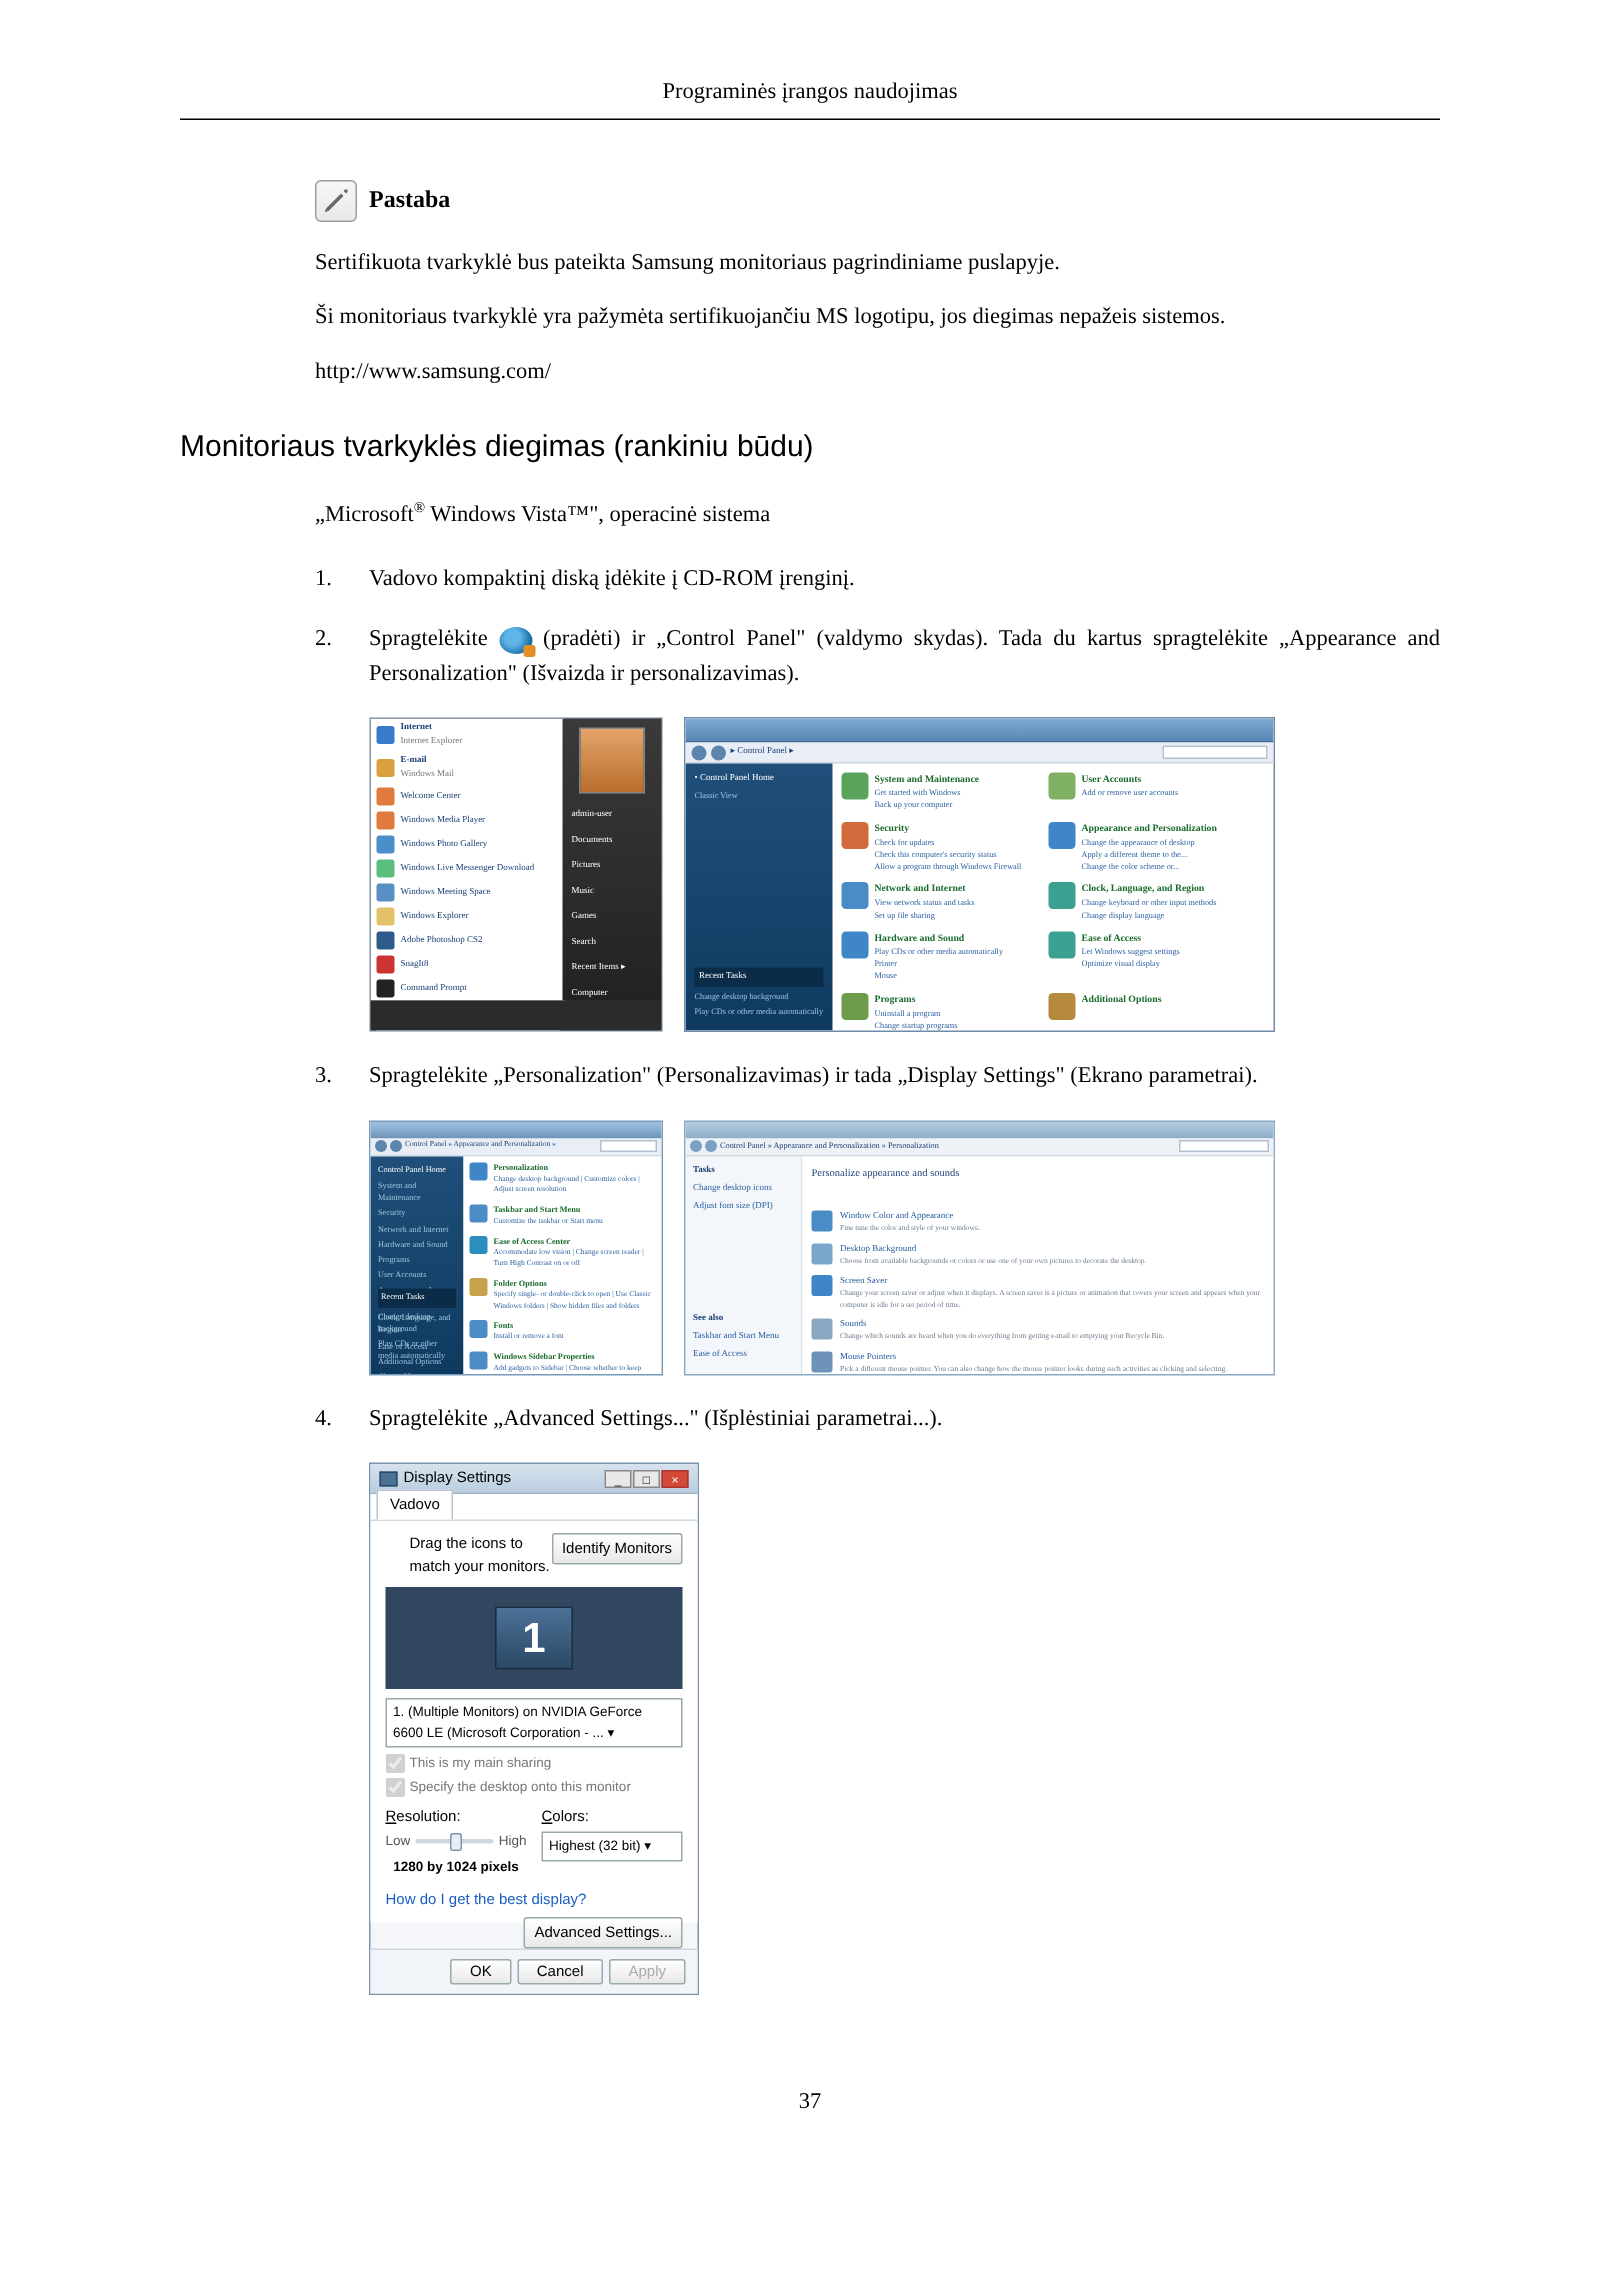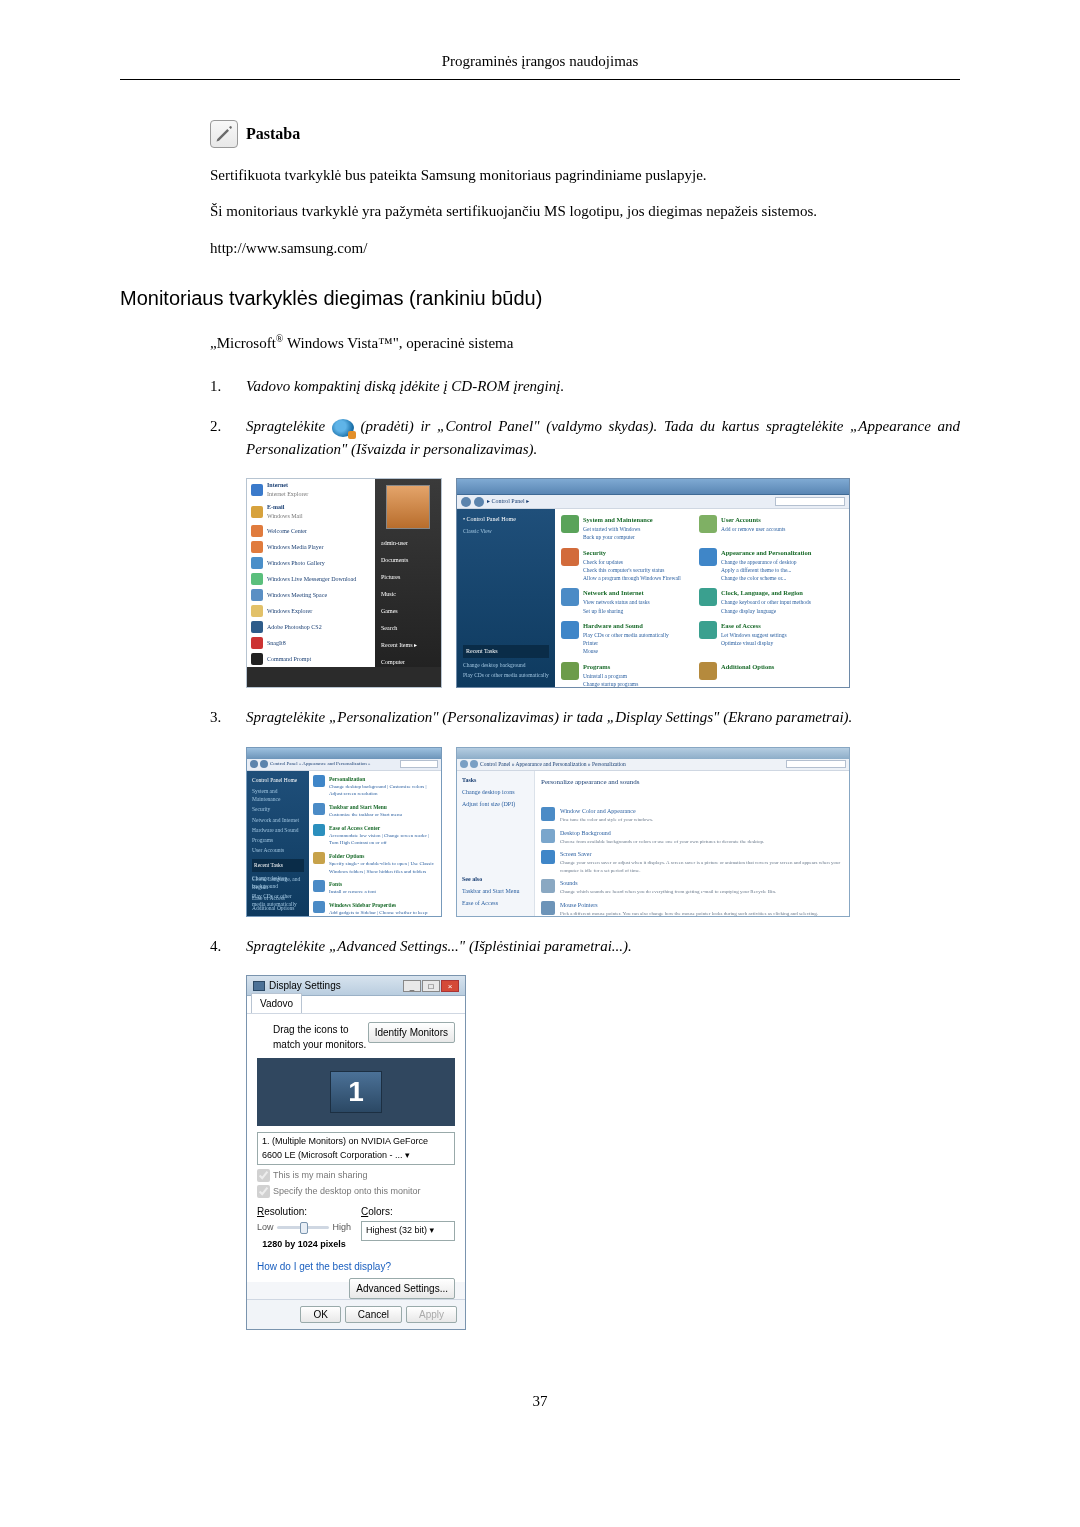--- a/index.html
+++ b/index.html
@@ -37,21 +37,21 @@
       font-family: Arial, Helvetica, sans-serif;
       font-weight: normal;
       font-size: 20px;
       margin: 24px 0 18px -90px;
     }
     .subinfo { margin-bottom: 20px; }
     sup { font-size: 10px; }
     ol.steps { list-style: none; }
     ol.steps > li { display: flex; margin-bottom: 18px; }
     ol.steps .num { width: 36px; flex-shrink: 0; }
-    ol.steps .step-body { flex: 1; text-align: justify; font-style: italic; }
+    ol.steps .step-body { flex: 1; text-align: justify; }
     .inline-icon {
       display: inline-block; width: 22px; height: 18px;
       background: radial-gradient(circle at 40% 40%, #5fb4e8 30%, #1a6fa8 70%);
       border-radius: 50%;
       vertical-align: middle;
       position: relative;
     }
     .inline-icon::after {
       content:''; position:absolute; right:-2px; bottom:-2px;
       width:8px; height:8px; background:#e28f2a; border-radius:2px;

